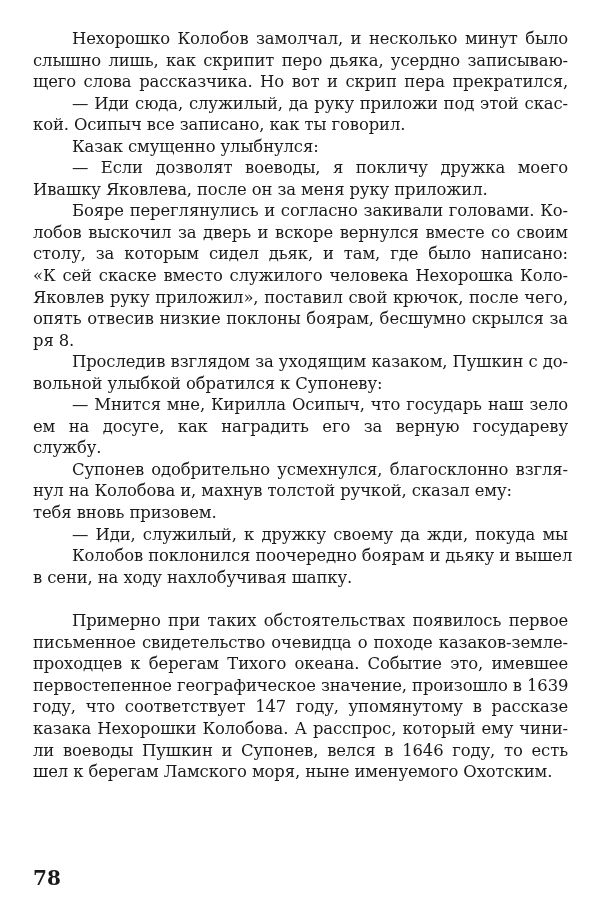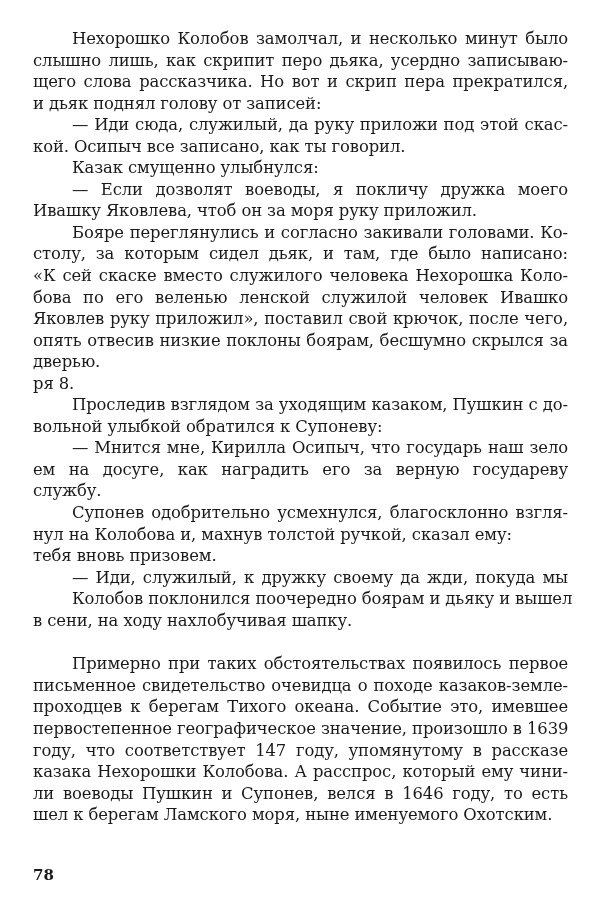--- a/index.html
+++ b/index.html
@@ -10,44 +10,42 @@
     font-size:16.4px; line-height:21.55px; color:#1a1a1a;
     letter-spacing:-0.1px;
   }
   .line { display:block; white-space:nowrap; text-align:justify; text-align-last:justify; height:21.55px; }
   .line.last { text-align-last:left; }
   .indent { padding-left:39px; }
   .gap { height:22px; }
   .pagenum {
     position:absolute; left:33px; top:866px;
     font-family: "DejaVu Serif", "Liberation Serif", serif;
-    font-weight:bold; font-size:15px; color:#1a1a1a;
+    font-weight:bold; font-size:20px; color:#1a1a1a;
   }
 </style>
 </head>
 <body>
 
 <div class="page">
   <div id="section1">
       <span class="line indent">Нехорошко Колобов замолчал, и несколько минут было</span>
       <span class="line">слышно лишь, как скрипит перо дьяка, усердно записываю-</span>
       <span class="line">щего слова рассказчика. Но вот и скрип пера прекратился,</span>
-      <span class="line last">и дьяк поднял голову от записей:</span>
       <span class="line indent">— Иди сюда, служилый, да руку приложи под этой скас-</span>
       <span class="line last">кой. Осипыч все записано, как ты говорил.</span>
       <span class="line indent last">Казак смущенно улыбнулся:</span>
       <span class="line indent">— Если дозволят воеводы, я покличу дружка моего</span>
-      <span class="line last">Ивашку Яковлева, чтоб он за моря руку приложил.</span>
+      <span class="line last">Ивашку Яковлева, после он за меня руку приложил.</span>
       <span class="line indent">Бояре переглянулись и согласно закивали головами. Ко-</span>
+      <span class="line">лобов выскочил за дверь и вскоре вернулся вместе со своим</span>
       <span class="line">столу, за которым сидел дьяк, и там, где было написано:</span>
       <span class="line">«К сей скаске вместо служилого человека Нехорошка Коло-</span>
-      <span class="line">бова по его веленью ленской служилой человек Ивашко</span>
       <span class="line">Яковлев руку приложил», поставил свой крючок, после чего,</span>
       <span class="line">опять отвесив низкие поклоны боярам, бесшумно скрылся за</span>
-      <span class="line last">дверью.</span>
       <span class="line last">ря 8.</span>
       <span class="line indent">Проследив взглядом за уходящим казаком, Пушкин с до-</span>
       <span class="line last">вольной улыбкой обратился к Супоневу:</span>
       <span class="line indent">— Мнится мне, Кирилла Осипыч, что государь наш зело</span>
       <span class="line">ем на досуге, как наградить его за верную государеву</span>
       <span class="line last">службу.</span>
       <span class="line indent">Супонев одобрительно усмехнулся, благосклонно взгля-</span>
       <span class="line last">нул на Колобова и, махнув толстой ручкой, сказал ему:</span>
       <span class="line last">тебя вновь призовем.</span>
       <span class="line indent">— Иди, служилый, к дружку своему да жди, покуда мы</span>

